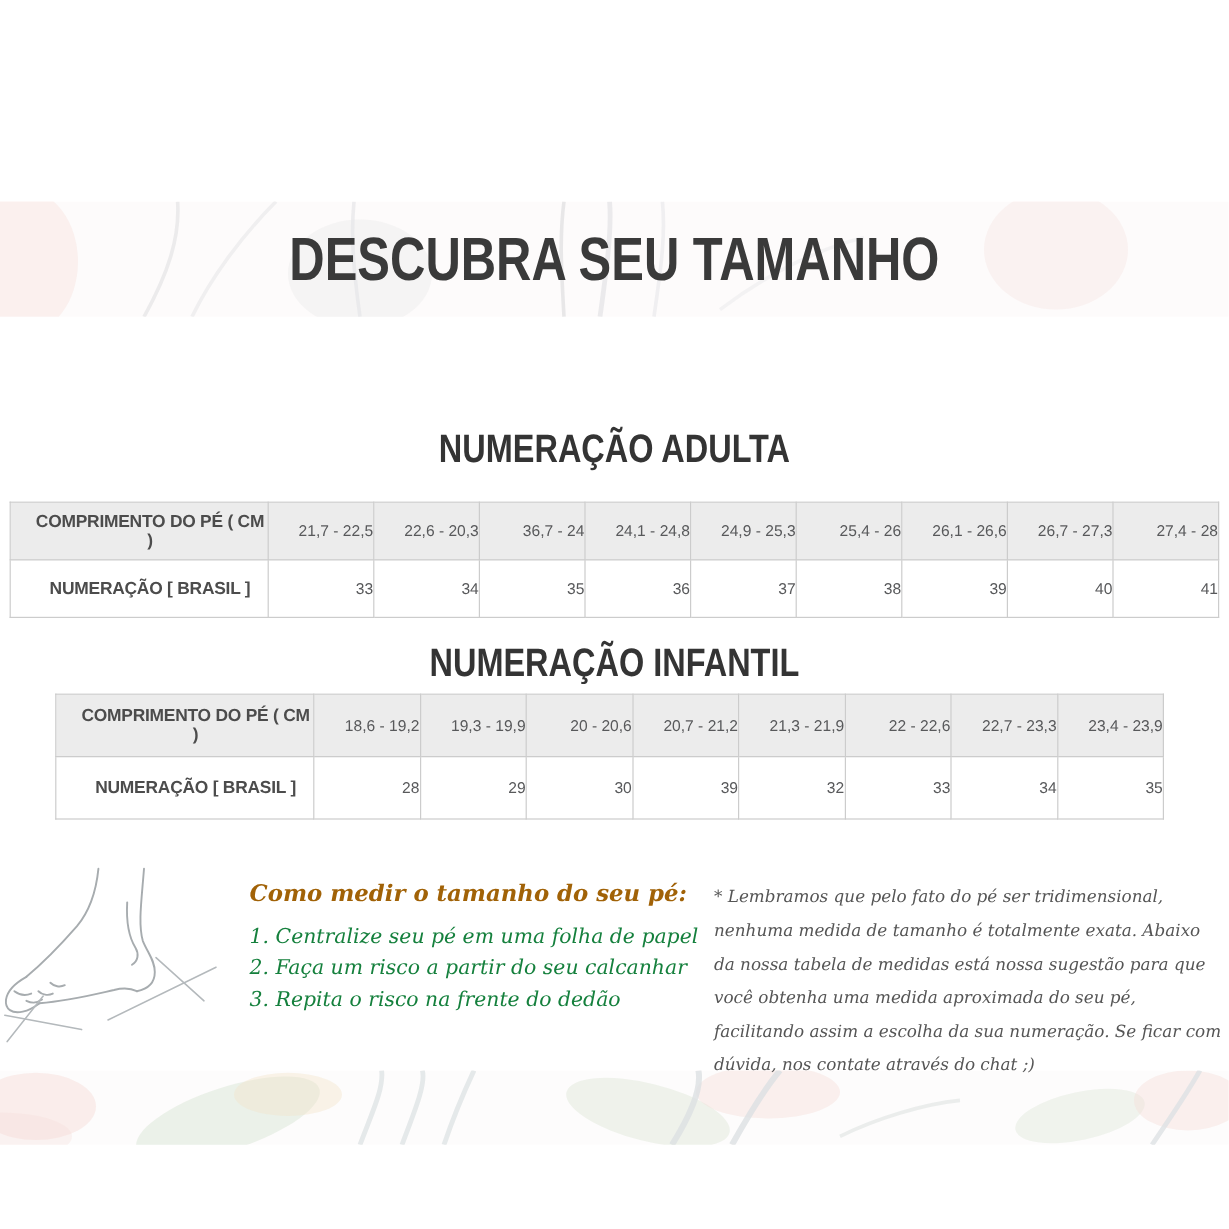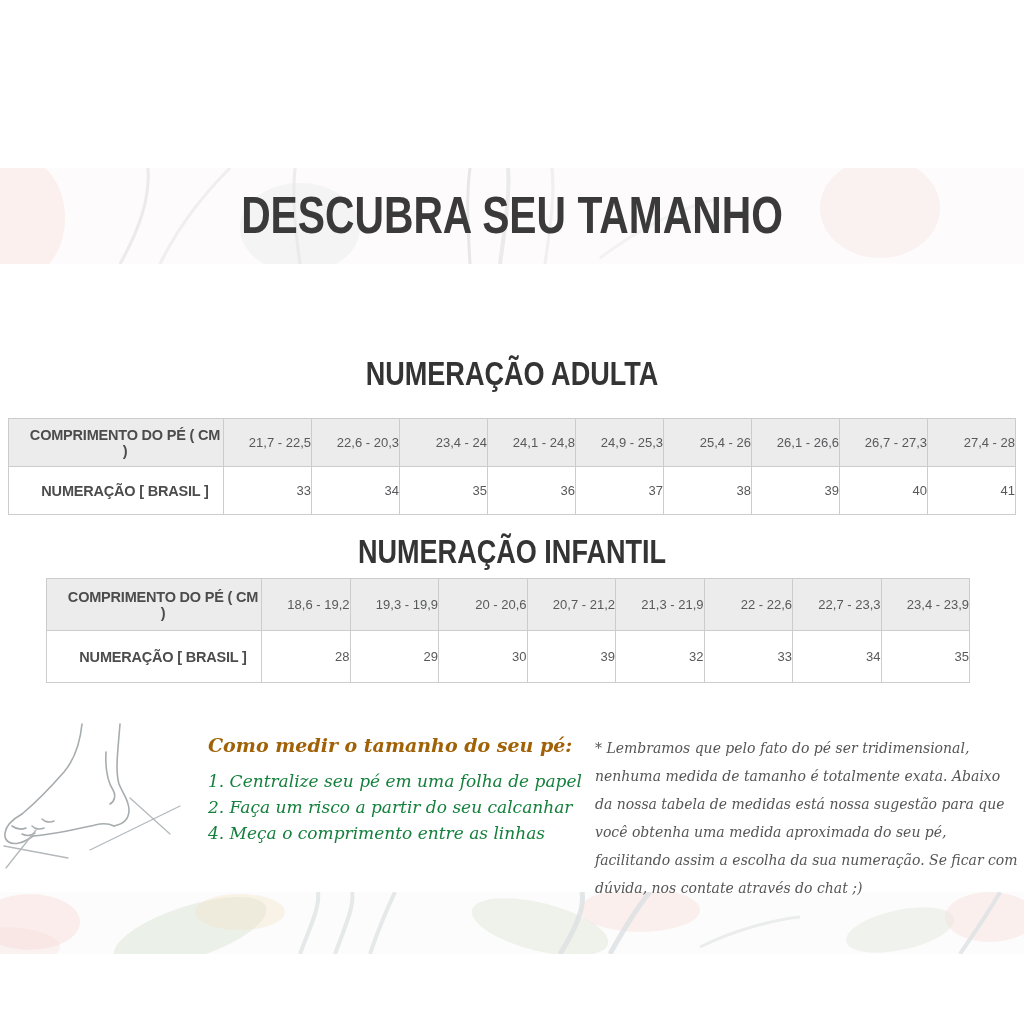--- a/index.html
+++ b/index.html
@@ -103,21 +103,21 @@
 
 <div class="page-title">DESCUBRA SEU TAMANHO</div>
 
 <div class="section-heading heading-adult">NUMERAÇÃO ADULTA</div>
 <table class="size-table adult-table">
   <tbody>
     <tr class="row-length">
       <td class="lbl">COMPRIMENTO DO PÉ ( CM )</td>
     <td>21,7 - 22,5</td>
         <td>22,6 - 20,3</td>
-        <td>23,4 - 24</td>
+        <td>36,7 - 24</td>
         <td>24,1 - 24,8</td>
         <td>24,9 - 25,3</td>
         <td>25,4 - 26</td>
         <td>26,1 - 26,6</td>
         <td>26,7 - 27,3</td>
         <td>27,4 - 28</td>
       </tr>
     <tr class="row-size">
       <td class="lbl">NUMERAÇÃO [ BRASIL ]</td>
     <td>33</td>
@@ -185,16 +185,16 @@
       <path d="M2,124 L66,136" stroke="#b4b9bc" stroke-width="1.3"></path>
       <path d="M34,108 L4,146" stroke="#b4b9bc" stroke-width="1.3"></path>
     </g>
   </svg>
 </div>
 
 <div class="howto">
   <p class="howto-heading">Como medir o tamanho do seu pé:</p>
   <div class="howto-step">1. Centralize seu pé em uma folha de papel</div>
   <div class="howto-step">2. Faça um risco a partir do seu calcanhar</div>
-  <div class="howto-step">4. Meça o comprimento entre as linhas</div>
+  <div class="howto-step">3. Repita o risco na frente do dedão</div>
 </div>
 
 <div class="note-text">* Lembramos que pelo fato do pé ser tridimensional, nenhuma medida de tamanho é totalmente exata. Abaixo da nossa tabela de medidas está nossa sugestão para que você obtenha uma medida aproximada do seu pé, facilitando assim a escolha da sua numeração. Se ficar com dúvida, nos contate através do chat ;)</div>
 
 </body></html>

